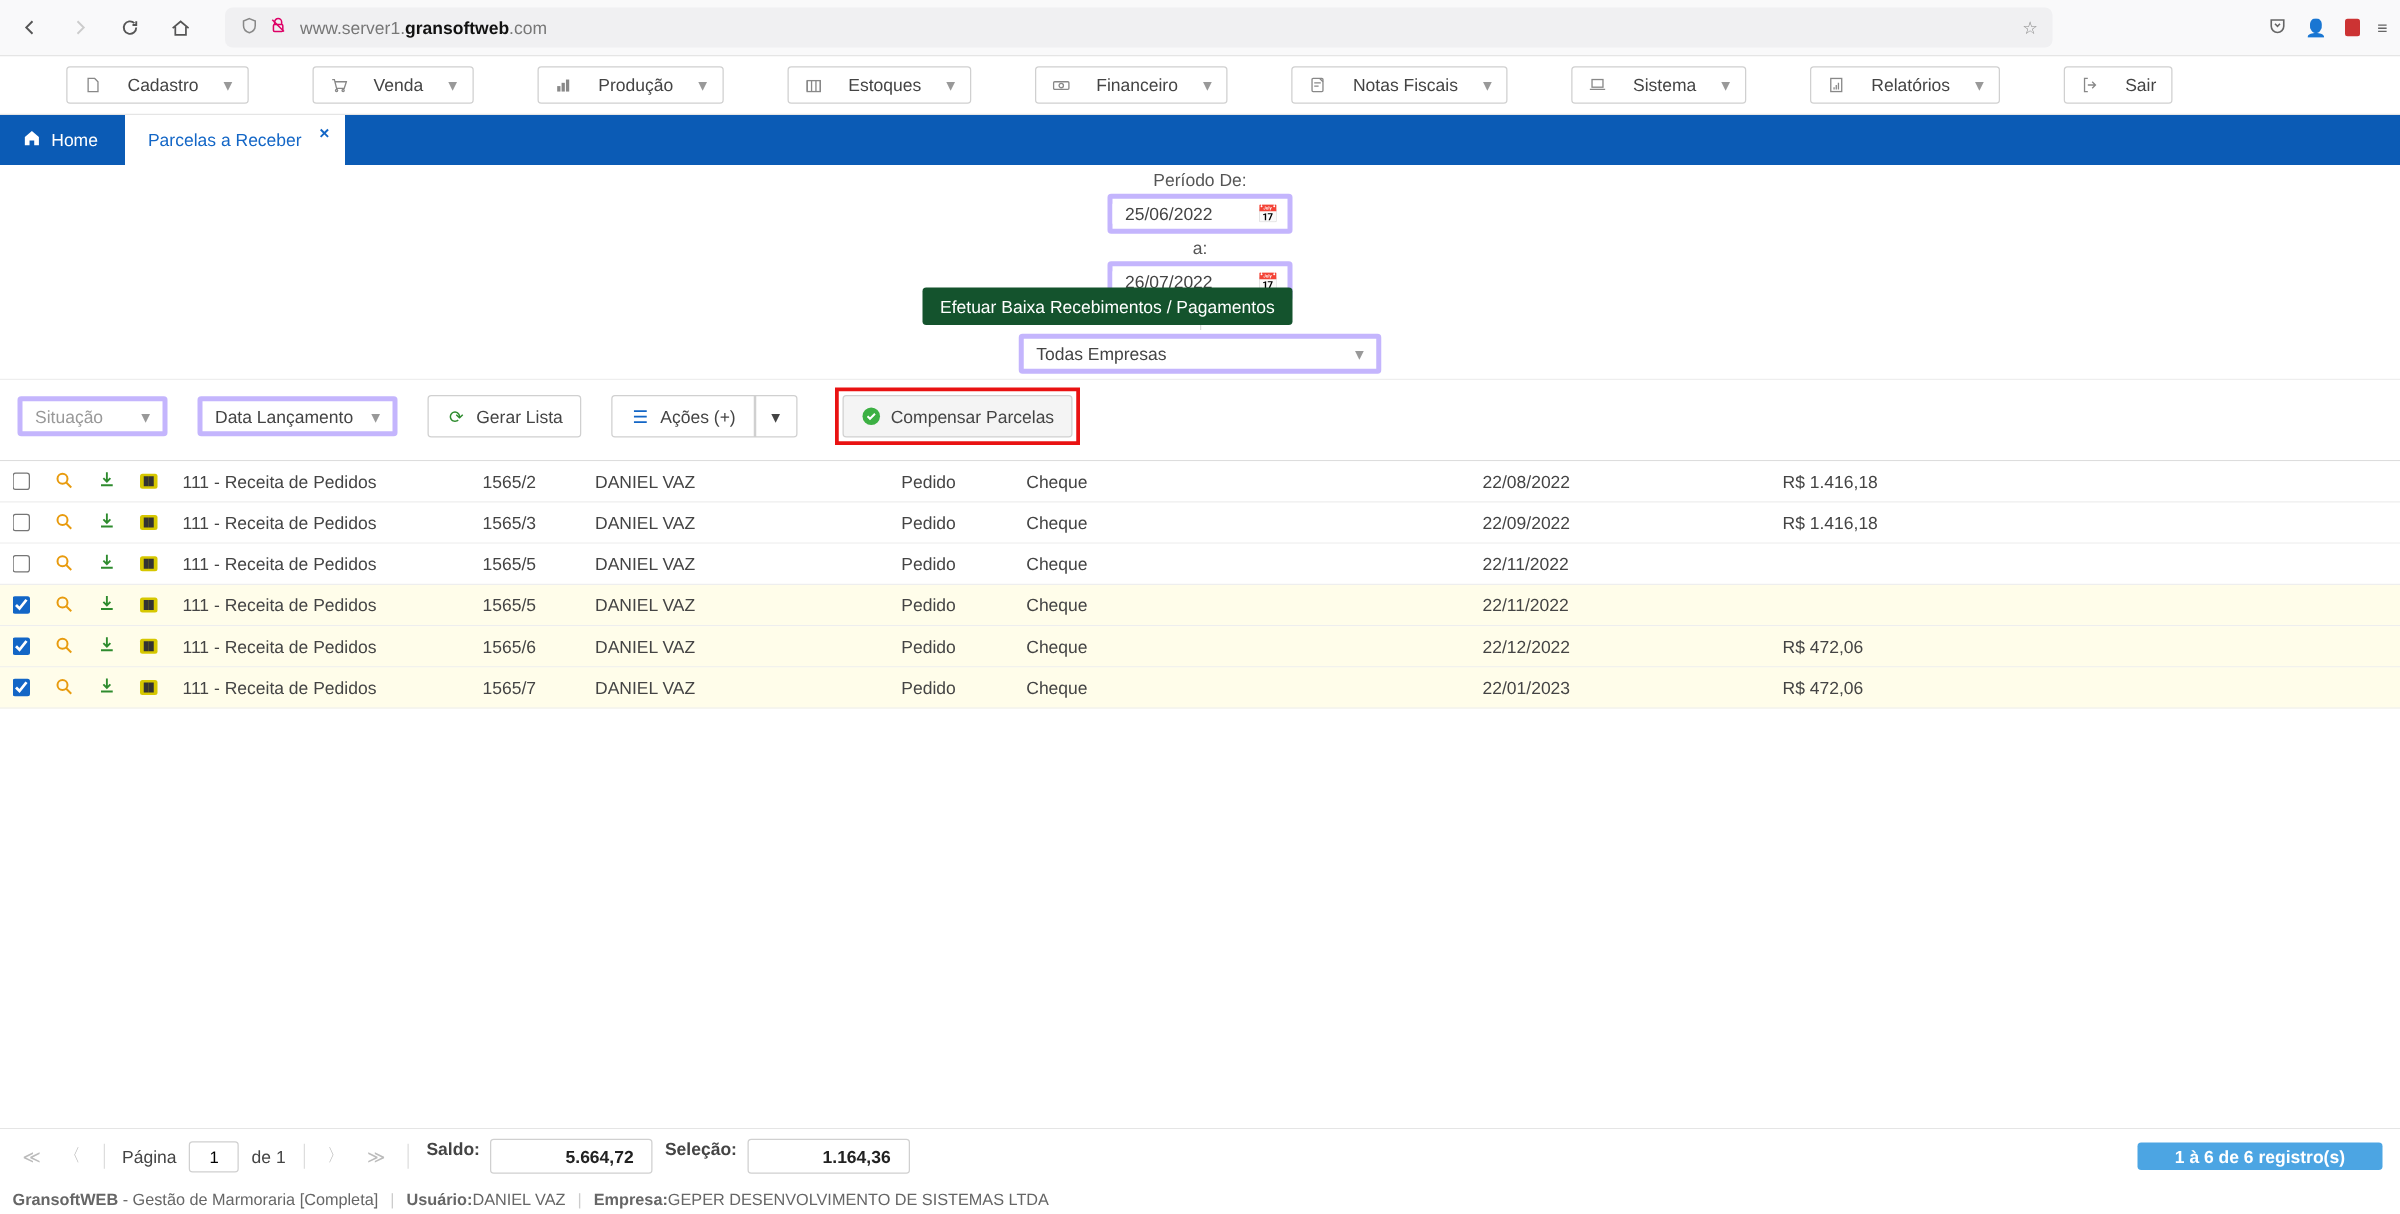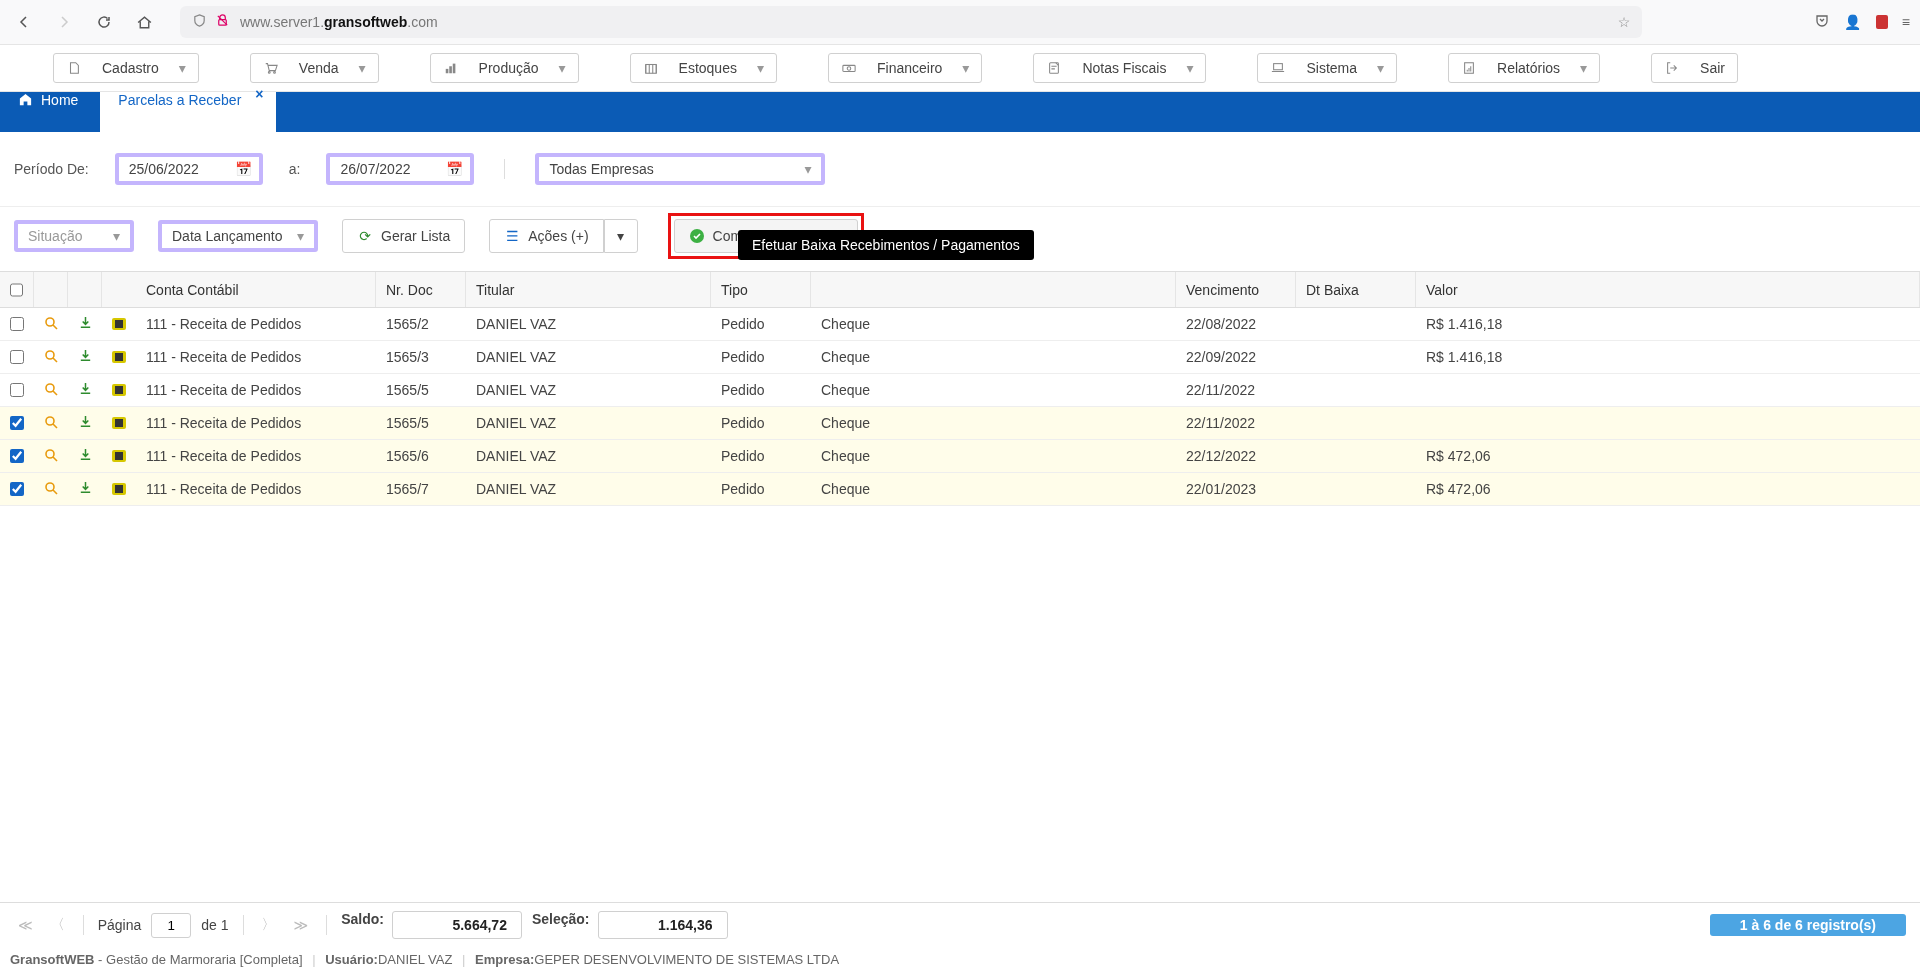--- a/index.html
+++ b/index.html
@@ -15,44 +15,44 @@
   .browser-right { display: flex; gap: 14px; align-items: center; color: #666; }
 
   
   .menu-bar { display: flex; gap: 8px; padding: 8px 10px; border-bottom: 1px solid #e5e5e5; }
   .menu-item { display: inline-flex; align-items: center; gap: 20px; padding: 6px 12px; border: 1px solid #d0d0d0; border-radius: 3px; background: #fff; color: #444; cursor: pointer; margin-left: 43px; }
   .menu-item .menu-icon { color: #888; display: inline-flex; width: 16px; height: 16px; align-items: center; justify-content: center; }
   .menu-item .caret { color: #999; }
 
   
   .tab-bar { background: #0b5bb5; display: flex; align-items: stretch; height: 40px; }
-  .tab { display: inline-flex; align-items: flex-start; gap: 8px; padding: 0 18px; color: #fff; cursor: pointer; }
+  .tab { display: inline-flex; align-items: center; gap: 8px; padding: 0 18px; color: #fff; cursor: pointer; }
   .tab.active { background: #fff; color: #1366c6; position: relative; }
   .tab .tab-close { font-size: 14px; color: #1366c6; cursor: pointer; }
 
   
-  .filter-row { display: flex; align-items: center; gap: 26px; padding: 21px 14px; border-bottom: 1px solid #eee; }
+  .filter-row { display: flex; align-items: center; gap: 3px; padding: 4px 14px; border-bottom: 1px solid #eee; flex-direction: column; }
   .label { color: #555; }
   .date-box, .combo-box { display: flex; align-items: center; border: 4px solid #c4b5fd; border-radius: 3px; background: #fff; height: 32px; }
   .date-box input { border: none; padding: 0 10px; width: 110px; font-size: 14px; color: #444; outline: none; }
   .date-box .cal { width: 30px; display: flex; align-items: center; justify-content: center; color: #888; }
   .combo-box { min-width: 290px; padding: 0 10px; justify-content: space-between; }
   .combo-box .caret { color: #999; }
 
   
   .action-row { display: flex; align-items: center; gap: 24px; padding: 6px 14px 12px; }
   .action-btn { display: inline-flex; align-items: center; gap: 8px; padding: 7px 14px; border: 1px solid #d0d0d0; border-radius: 3px; background: #fff; cursor: pointer; color: #444; height: 34px; }
   .action-btn .icon { width: 16px; height: 16px; display: inline-flex; align-items: center; justify-content: center; }
   .action-combo { display: flex; }
   .action-combo .action-btn { border-radius: 3px 0 0 3px; }
   .action-combo .caret-btn { border-left: none; border-radius: 0 3px 3px 0; width: 34px; display: flex; align-items: center; justify-content: center; border: 1px solid #d0d0d0; background: #fff; cursor: pointer; }
   .highlight-red { border: 3px solid #e91212; padding: 3px; margin-left: 6px; }
   .compensar-btn { background: #f4f4f4; }
   .compensar-btn .check-icon { color: #3cb043; }
-  .tooltip { position: absolute; background: #000000; color: #fff; padding: 7px 14px; border-radius: 3px; font-size: 14px; z-index: 100; left: 738px; top: 230px; }
+  .tooltip { position: absolute; background: #14532d; color: #fff; padding: 7px 14px; border-radius: 3px; font-size: 14px; z-index: 100; left: 738px; top: 230px; }
 
   
   .grid { border-top: 1px solid #ddd; }
   .grid-header { display: flex; background: #f7f7f7; border-bottom: 1px solid #ddd; height: 36px; align-items: center; font-weight: 400; color: #333; }
   .col { padding: 0 10px; border-right: 1px solid #e5e5e5; height: 100%; display: flex; align-items: center; }
   .col-check { width: 34px; justify-content: center; }
   .col-view { width: 34px; justify-content: center; }
   .col-dl { width: 34px; justify-content: center; }
   .col-warn { width: 34px; justify-content: center; }
   .col-conta { width: 240px; }
@@ -292,36 +292,20 @@
             <path d="M5 8l2 2 4-4" stroke="#fff" stroke-width="1.6" fill="none"></path>
           </svg>
         </span>
       <span>Compensar Parcelas</span>
     </div>
   </div>
 </div>
 <div class="tooltip">Efetuar Baixa Recebimentos / Pagamentos</div>
 
 <div class="grid">
-  <div class="grid-header">
-    <div class="col col-check">
-        <input type="checkbox" class="row-check" style="">
-      </div>
-    <div class="col col-view"></div>
-    <div class="col col-dl"></div>
-    <div class="col col-warn" style="border-right:none"></div>
-    <div class="col col-conta">Conta Contábil</div>
-    <div class="col col-nrdoc">Nr. Doc</div>
-    <div class="col col-titular">Titular</div>
-    <div class="col col-tipo">Tipo</div>
-    <div class="col col-forma"></div>
-    <div class="col col-venc">Vencimento</div>
-    <div class="col col-baixa">Dt Baixa</div>
-    <div class="col col-valor">Valor</div>
-  </div>
   <div id="grid-body">
       <div class="grid-row">
         <div class="col col-check">
           <input type="checkbox" class="row-check" style="">
         </div>
         <div class="col col-view">
           <span class="view-icon"><svg width="16" height="16" viewBox="0 0 16 16" fill="none" stroke="currentColor" stroke-width="1.6">
               <circle cx="7" cy="7" r="4"></circle>
               <path d="M10 10l4 4"></path>
             </svg></span>

